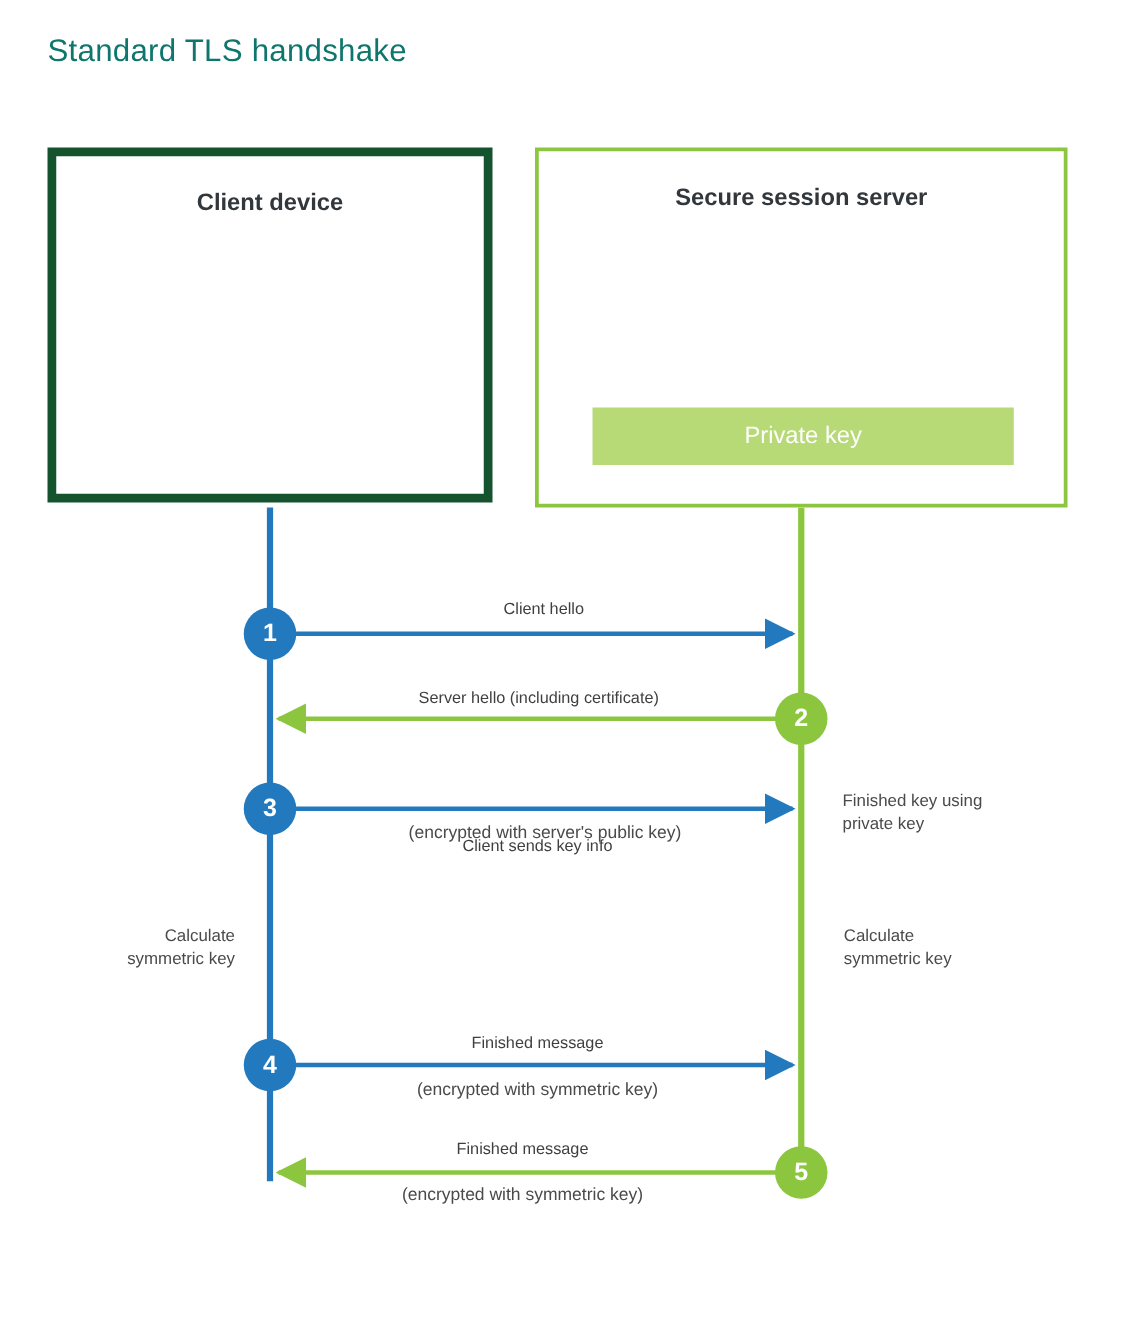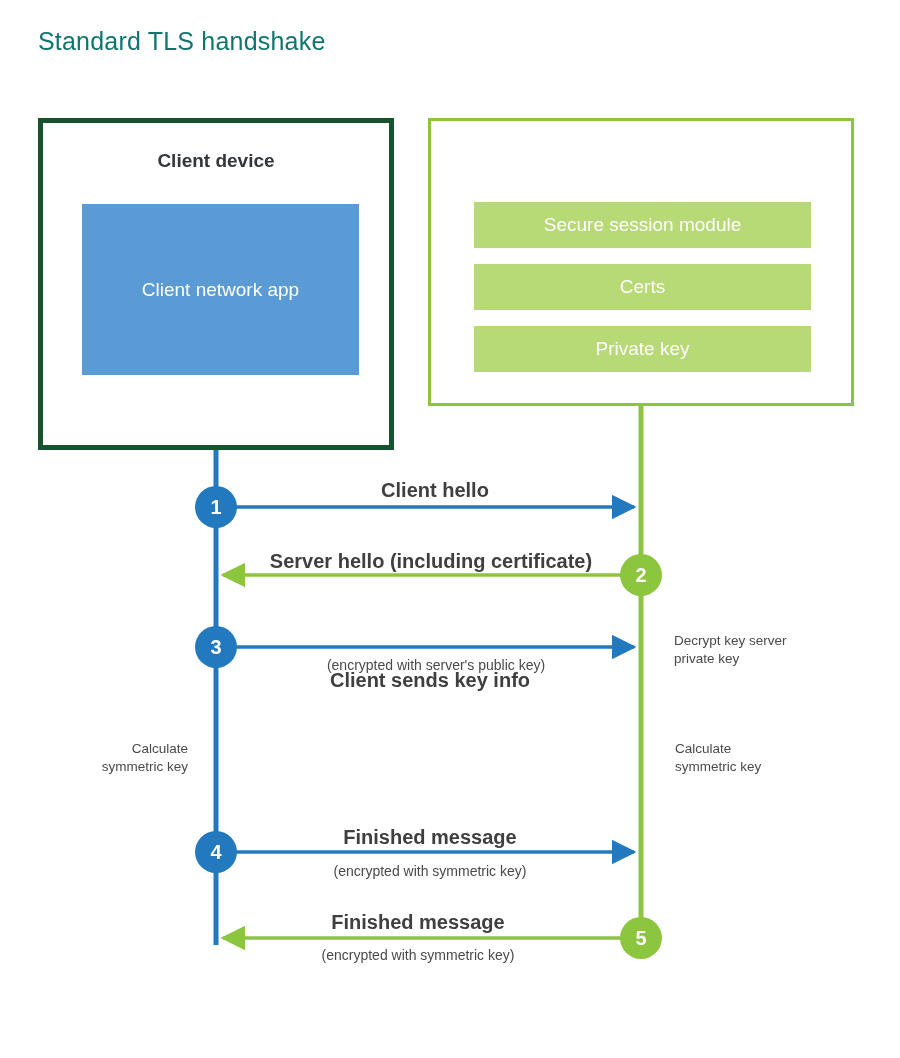--- a/index.html
+++ b/index.html
@@ -34,22 +34,22 @@
   
   .actor-box {
     position: absolute;
     background: #ffffff;
     box-sizing: border-box;
   }
   #client-box {
     left: 38px;
     top: 118px;
     width: 356px;
-    height: 332px;
-    border: 5px solid #14532d;
+    height: 284px;
+    border: 7px solid #14532d;
   }
   #server-box {
     left: 428px;
     top: 118px;
     width: 426px;
     height: 288px;
     border: 3px solid #8cc63f;
   }
   .actor-title {
     position: absolute;
@@ -115,23 +115,22 @@
   #step-circle-2 { left: 620px; top: 554px; }
   #step-circle-3 { left: 195px; top: 626px; }
   #step-circle-4 { left: 195px; top: 831px; }
   #step-circle-5 { left: 620px; top: 917px; }
 
   
   .msg-label {
     position: absolute;
     text-align: center;
     white-space: nowrap;
-    font-size: 20px;
+    font-size: 13px;
     color: #3f3f3f;
-    font-weight: bold;
   }
   .msg-sub {
     position: absolute;
     text-align: center;
     white-space: nowrap;
     font-size: 14px;
     color: #4a4a4a;
   }
   .side-note {
     position: absolute;
@@ -180,26 +179,24 @@
 
   <line x1="216" y1="852" x2="634" y2="852" stroke="#2379bd" stroke-width="3.5" marker-end="url(#arrow-blue)"></line>
 
   <line x1="641" y1="938" x2="223" y2="938" stroke="#8cc63f" stroke-width="3.5" marker-end="url(#arrow-green)"></line>
 </svg>
 
 <div class="page-title">Standard TLS handshake</div>
 
 <div class="actor-box" id="client-box">
   <div class="actor-title">Client device</div>
-  <div id="client-app">Client network app</div>
 </div>
 
 <div class="actor-box" id="server-box">
-  <div class="server-bar" id="server-bar-0">Secure session module</div>
-  <div class="server-bar" id="server-bar-1">Certs</div>
+  <div class="actor-title">Secure session server</div>
   <div class="server-bar" id="server-bar-2">Private key</div>
 </div>
 
 <div class="step-circle blue" id="step-circle-1">1</div>
 <div class="step-circle green" id="step-circle-2">2</div>
 <div class="step-circle blue" id="step-circle-3">3</div>
 <div class="step-circle blue" id="step-circle-4">4</div>
 <div class="step-circle green" id="step-circle-5">5</div>
 
 <div class="msg-label" id="msg-1-label">Client hello</div>
@@ -209,21 +206,21 @@
 <div class="msg-label" id="msg-3-label">Client sends key info</div>
 <div class="msg-sub" id="msg-3-sub">(encrypted with server's public key)</div>
 
 <div class="msg-label" id="msg-4-label">Finished message</div>
 <div class="msg-sub" id="msg-4-sub">(encrypted with symmetric key)</div>
 
 <div class="msg-label" id="msg-5-label">Finished message</div>
 <div class="msg-sub" id="msg-5-sub">(encrypted with symmetric key)</div>
 
 <div class="side-note" id="note-decrypt">
-  <div>Decrypt key server</div>
+  <div>Finished key using</div>
   <div>private key</div>
 </div>
 
 <div class="side-note right-align" id="note-calc-client">
   <div>Calculate</div>
   <div>symmetric key</div>
 </div>
 
 <div class="side-note" id="note-calc-server">
   <div>Calculate</div>

